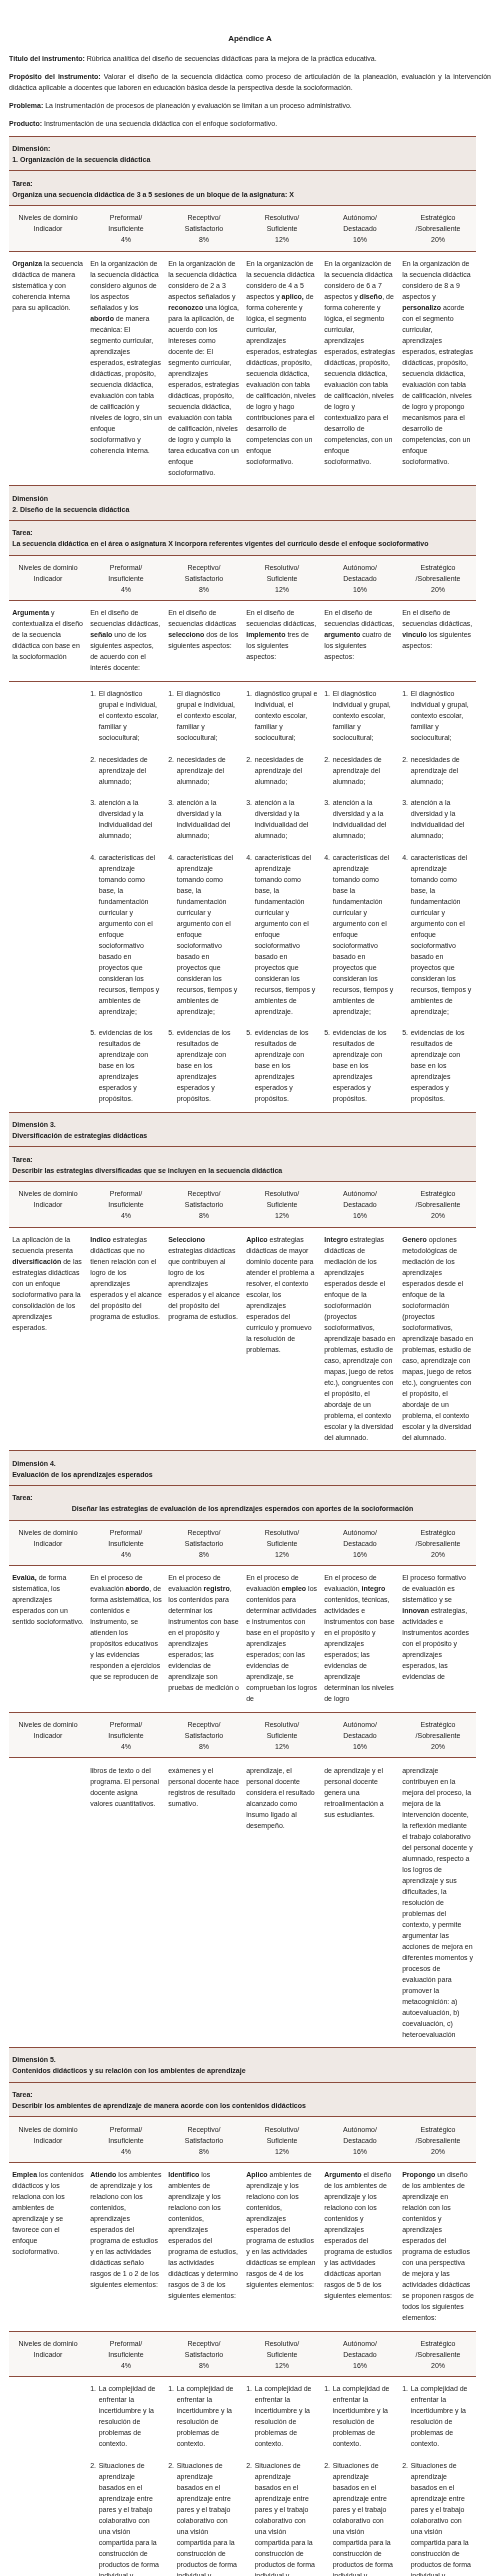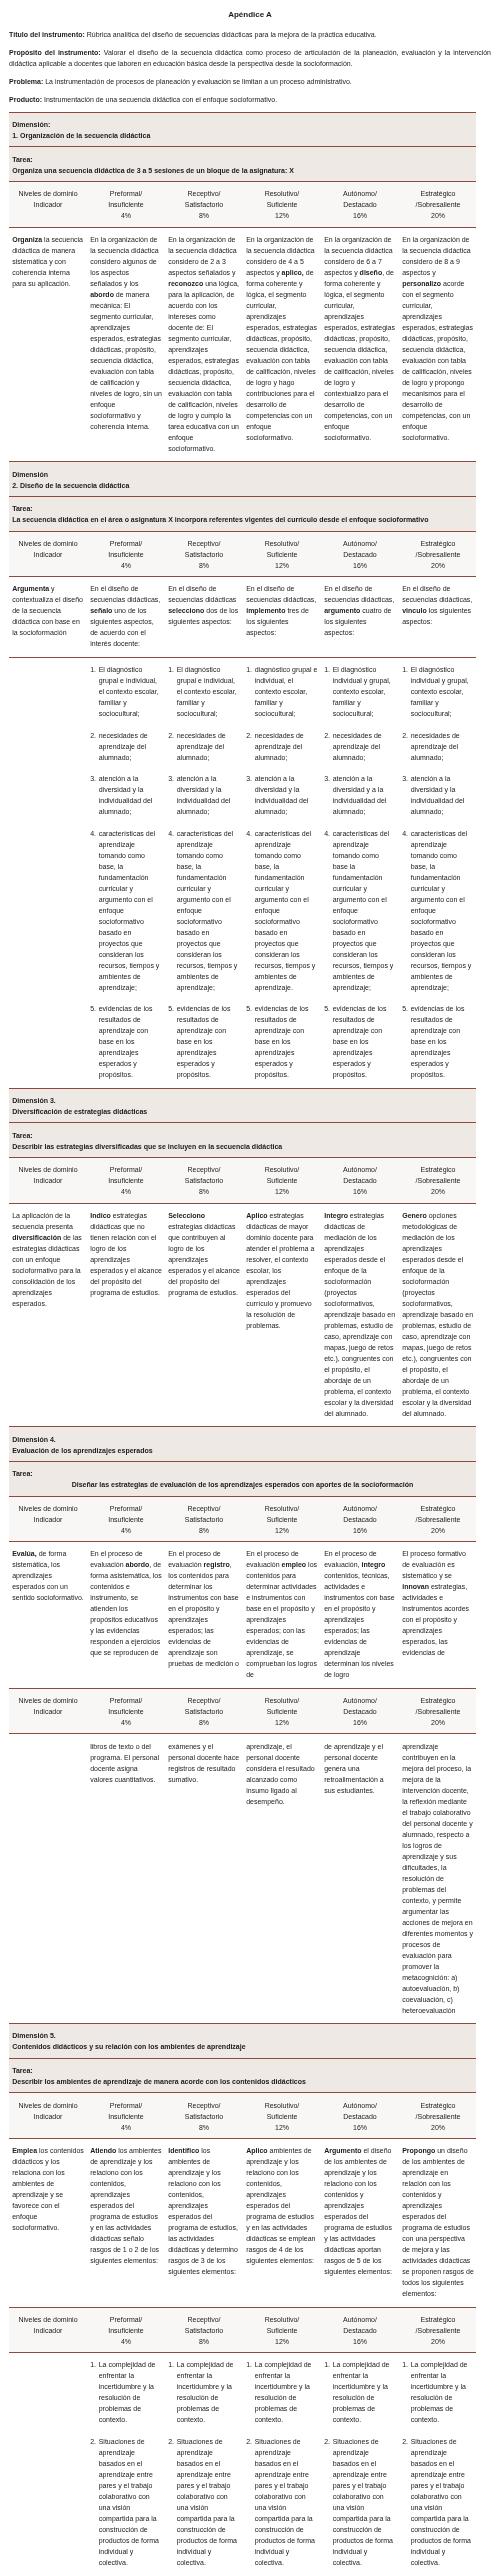--- a/index.html
+++ b/index.html
@@ -6,21 +6,21 @@
   body {
     width: 500px;
     font-family: "Liberation Sans", sans-serif;
     color: #1a1a1a;
     font-size: 7px;
     line-height: 11px;
   }
   .page { padding: 0 9px 4.2px 9px; }
   .appendix-title {
     text-align: center; font-weight: bold; font-size: 8px;
-    padding-top: 8.5px; height: 23px; box-sizing: border-box;
+    padding-top: 8.5px; height: 23px; box-sizing: border-box; margin-top: 24px;
   }
   .meta-p { margin: 0 0 6.9px 0; text-align: justify; }
   .meta-p b { font-weight: bold; }
   .meta-block { padding-top: 6.3px; }
   .rubric { width: 467px; margin-top: 2.1px; }
   .band {
     background: #efe9e5;
     border-top: 1.1px solid #8c4b3c;
     padding: 6.3px 3.2px 5.3px 3.2px;
     font-weight: bold;

